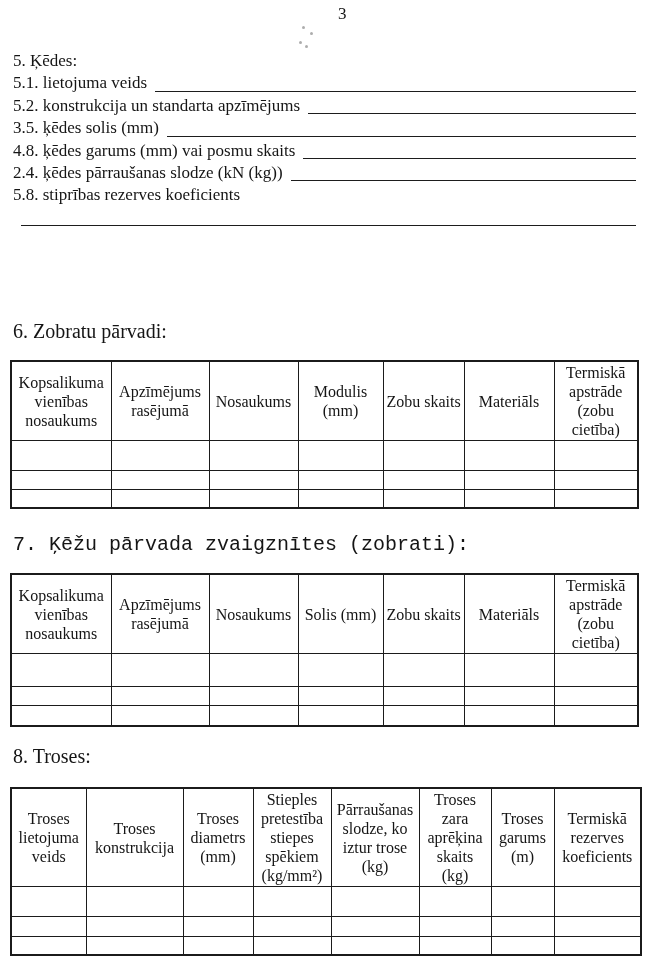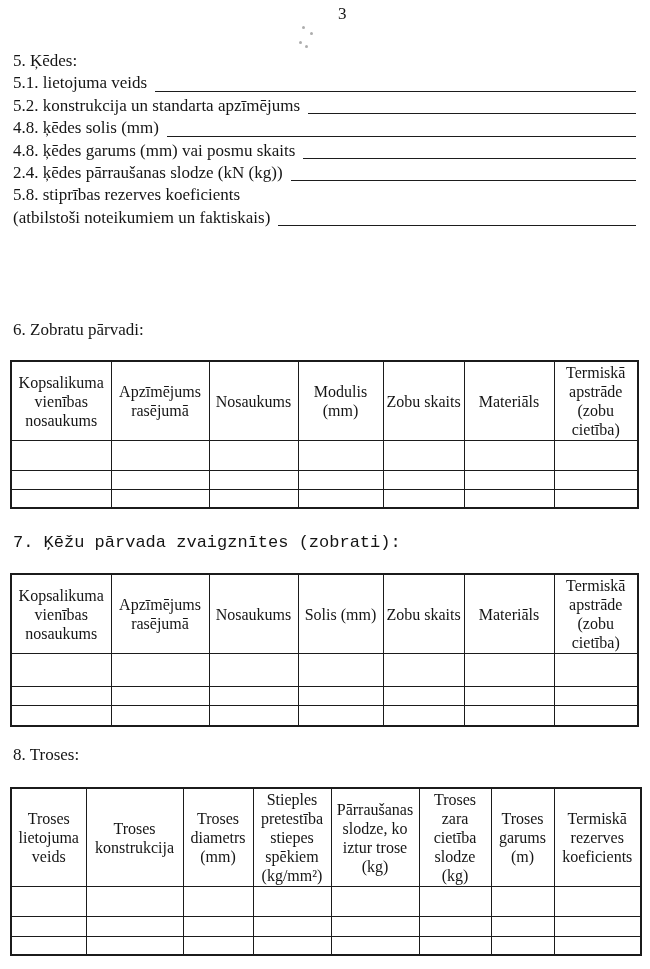--- a/index.html
+++ b/index.html
@@ -12,21 +12,21 @@
   
   .pageno{top:4px;left:338px;font-size:17px;}
   
   .speck{width:3px;height:3px;background:#8a8a8a;border-radius:50%;opacity:.7;}
   
   .s5{top:50px;left:13px;right:14px;}
   .fline{display:flex;height:22.4px;font-size:17px;}
   .fline .lbl{white-space:nowrap;line-height:22.4px;}
   .fline .rule{flex:1 1 auto;border-bottom:1.6px solid #1d1d1d;margin:0 0 3px 8px;}
   
-  .sec-title{font-size:17px;left:13px;}
+  .sec-title{font-size:20px;left:13px;}
   
   table.ftab{border-collapse:collapse;table-layout:fixed;border:2px solid #1b1b1b;
     font-size:16px;line-height:19px;text-align:center;}
   table.ftab th,table.ftab td{border:1.5px solid #1b1b1b;padding:1px 2px;
     font-weight:normal;vertical-align:middle;overflow:hidden;}
   .t6{top:360px;left:10px;}
   .t7{top:573px;left:10px;}
   .t8{top:787px;left:10px;}
 </style>
 </head>
@@ -45,36 +45,35 @@
   </div>
   <div class="fline">
     <span class="lbl">5.1. lietojuma veids</span>
     <div class="rule"></div>
   </div>
   <div class="fline">
     <span class="lbl">5.2. konstrukcija un standarta apzīmējums</span>
     <div class="rule"></div>
   </div>
   <div class="fline">
-    <span class="lbl">4.8. ķēdes solis (mm)</span>
+    <span class="lbl">3.5. ķēdes solis (mm)</span>
     <div class="rule"></div>
   </div>
   <div class="fline">
     <span class="lbl">4.8. ķēdes garums (mm) vai posmu skaits</span>
     <div class="rule"></div>
   </div>
   <div class="fline">
     <span class="lbl">2.4. ķēdes pārraušanas slodze (kN (kg))</span>
     <div class="rule"></div>
   </div>
   <div class="fline">
     <span class="lbl">5.8. stiprības rezerves koeficients</span>
   </div>
   <div class="fline">
-    <span class="lbl">(atbilstoši noteikumiem un faktiskais)</span>
     <div class="rule"></div>
   </div>
 </div>
 
 <div class="abs sec-title" style="top:320px;">6. Zobratu pārvadi:</div>
 <table class="abs ftab t6">
   <colgroup>
     <col style="width:100px">
       <col style="width:98px">
       <col style="width:89px">
@@ -186,21 +185,21 @@
       <col style="width:63px">
       <col style="width:87px">
   </colgroup>
   <tbody>
       <tr style="height:96px">
     <th>Troses lietojuma veids</th>
     <th>Troses konstrukcija</th>
     <th>Troses diametrs (mm)</th>
     <th>Stieples pretestība stiepes spēkiem (kg/mm²)</th>
     <th>Pārraušanas slodze, ko iztur trose (kg)</th>
-    <th>Troses zara cietība slodze (kg)</th>
+    <th>Troses zara aprēķina skaits (kg)</th>
     <th>Troses garums (m)</th>
     <th>Termiskā rezerves koeficients</th>
   </tr>
   <tr style="height:30px">
     <td></td>
         <td></td>
         <td></td>
         <td></td>
         <td></td>
         <td></td>

